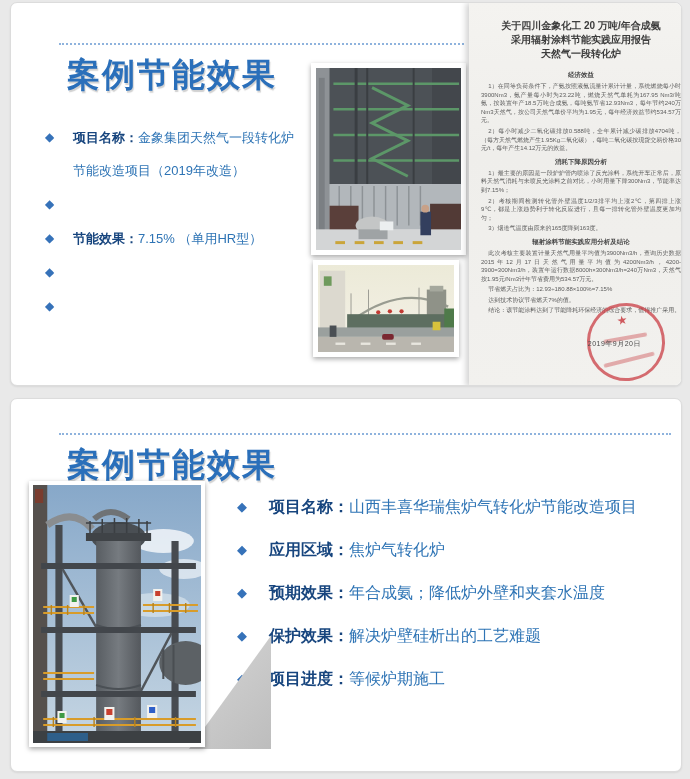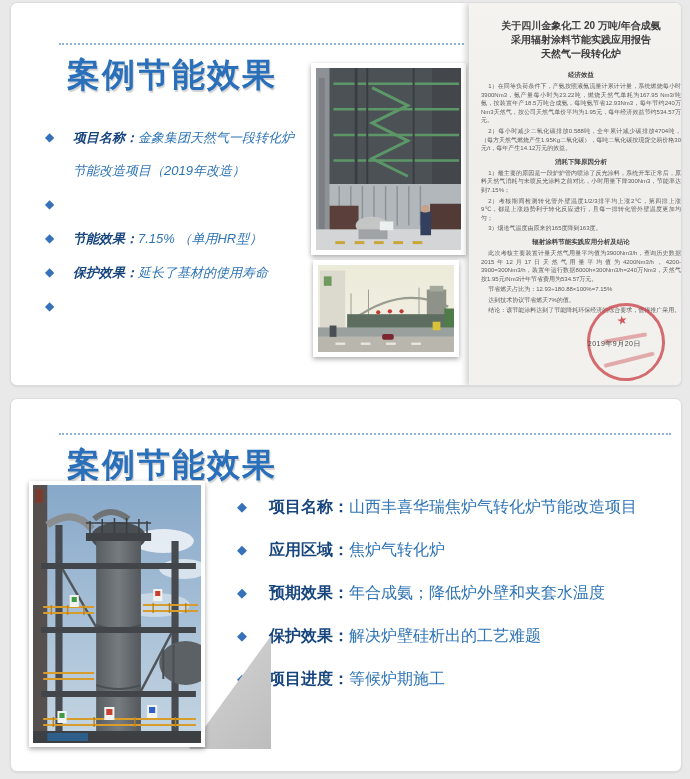--- a/index.html
+++ b/index.html
@@ -36,21 +36,21 @@
   #bullets2 { left:226px; top:96px; width:446px; }
   .bullet { display:flex; align-items:flex-start; }
   #bullets1 .bullet { margin-bottom:1px; }
   #bullets2 .bullet { margin-bottom:19px; }
   .diamond {
     color:#3672b9; flex:0 0 28px; text-align:left;
     font-size:12px; line-height:33px;
   }
   #bullets2 .diamond { flex-basis:32px; font-size:13px; line-height:24px; }
   .btext { flex:1; }
-  #bullets1 .btext { font-size:13px; line-height:33px;font-style:italic; }
+  #bullets1 .btext { font-size:13px; line-height:33px; }
   #bullets2 .btext { font-size:16px; line-height:24px; }
   .blabel { font-weight:bold; color:#17457e; }
   .bvalue { color:#2e74b5; }
 
   
   .photo {
     position:absolute; background:#fff; border:5px solid #fff;
     box-shadow:0 2px 5px rgba(0,0,0,.35); z-index:2;
   }
   .photo svg { display:block; width:100%; height:100%; }
@@ -119,21 +119,20 @@
     </li>
     <li class="bullet">
       <span class="diamond">◆</span>
     </li>
     <li class="bullet">
       <span class="diamond">◆</span>
       <span class="btext"><b class="blabel">节能效果：</b><span class="bvalue">7.15% （单用HR型）</span></span>
     </li>
     <li class="bullet">
       <span class="diamond">◆</span>
-      <span class="btext"><b class="blabel">保护效果：</b><span class="bvalue">延长了基材的使用寿命</span></span>
     </li>
     <li class="bullet">
       <span class="diamond">◆</span>
     </li>
   </ul>
 
   <div class="photo" id="photo1">
     <svg viewBox="0 0 150 185" preserveAspectRatio="none">
       <rect x="0" y="0" width="150" height="185" fill="#cdd1d4"></rect>
       <rect x="0" y="0" width="16" height="185" fill="#8e9296"></rect>

